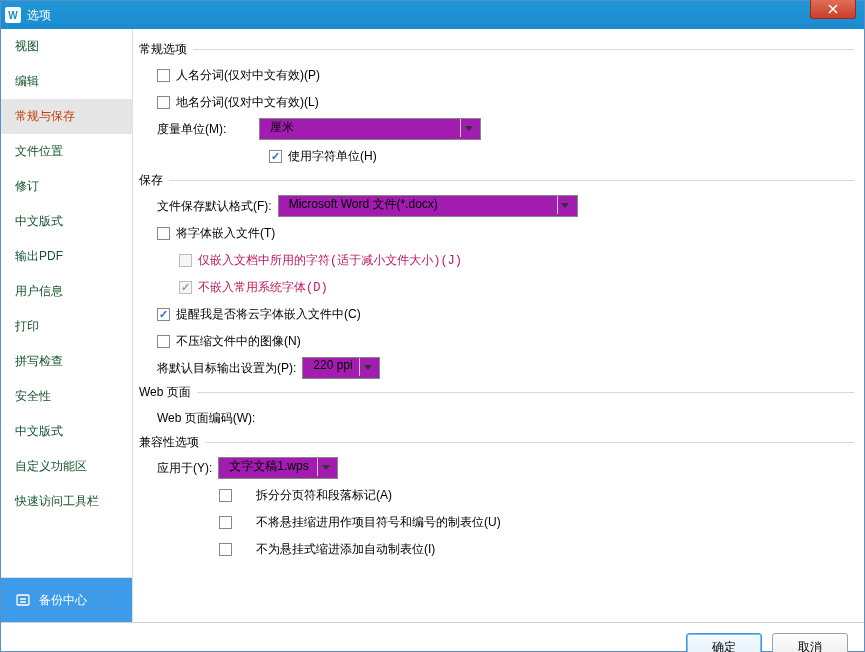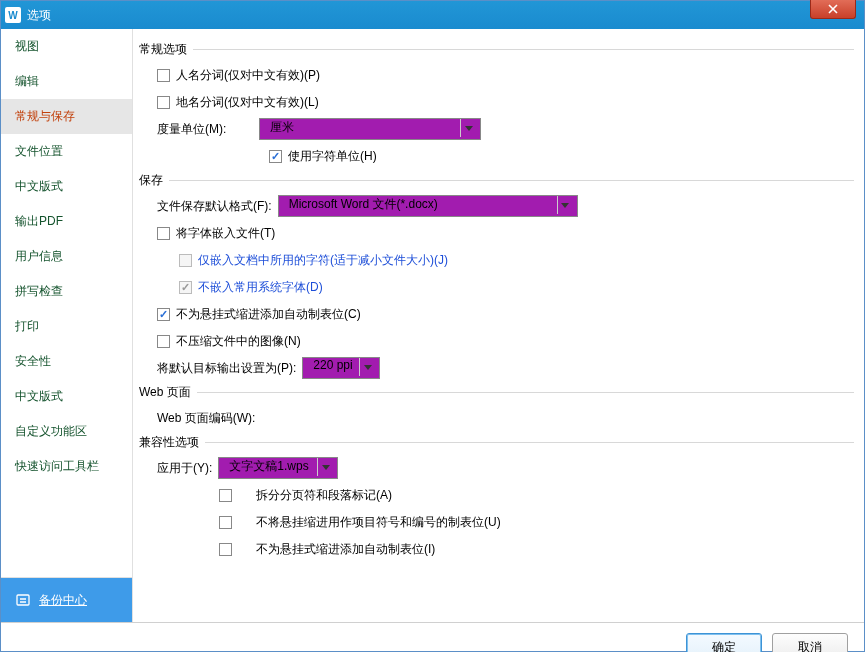--- a/index.html
+++ b/index.html
@@ -7,36 +7,36 @@
 .window { width: 865px; height: 652px; position: relative; border: 1px solid #5b8fc7; background: #fff; }
 .titlebar { height: 28px; background: linear-gradient(#2196d6, #1a8bcf); display: flex; align-items: center; padding: 0 4px; position: relative; }
 .titlebar .app-icon { width: 16px; height: 16px; background: #fff; color: #1a8bcf; display: flex; align-items: center; justify-content: center; font-size: 10px; font-weight: bold; border-radius: 2px; margin-right: 6px; }
 .titlebar .title { color: #fff; font-size: 12px; }
 .titlebar .close-btn { position: absolute; right: 8px; top: -2px; width: 46px; height: 20px; background: linear-gradient(#e36f5a, #c8402a); border: 1px solid #9b2a19; border-top: none; border-radius: 0 0 3px 3px; display: flex; align-items: center; justify-content: center; color: #fff; cursor: pointer; }
 .body { display: flex; height: 594px; border-bottom: 1px solid #d0d0d0; }
 .sidebar { width: 132px; border-right: 1px solid #e0e0e0; display: flex; flex-direction: column; }
 .sidebar .items { flex: 1; overflow: auto; border-bottom: 1px solid #e0e0e0; }
 .sidebar .item { padding: 9px 14px; cursor: pointer; color: #14532d; }
 .sidebar .item.active { background: #e6e6e6; color: #c2410c; }
-.sidebar .backup { height: 44px; background: #3e9be9; color: #fff; display: flex; align-items: center; padding: 0 14px; cursor: pointer; gap: 8px; text-decoration: underline; }
+.sidebar .backup { height: 44px; background: #3e9be9; color: #fff; display: flex; align-items: center; padding: 0 14px; cursor: pointer; gap: 8px; }
 .content { flex: 1; position: relative; }
 .scroll { position: absolute; inset: 0; overflow-y: scroll; padding: 8px 10px 8px 6px; }
 .section-head { display: flex; align-items: center; margin: 4px 0 6px 0; text-align: right; }
 .section-head .label { white-space: nowrap; padding-right: 6px; }
 .section-head .line { flex: 1; height: 1px; background: #d8d8d8; }
 .row { display: flex; align-items: center; margin: 5px 0 5px 18px; gap: 6px; min-height: 22px; }
 .row.indent { margin-left: 40px; }
 .row.indent2 { margin-left: 80px; gap: 24px; }
 .sel { background: #a21caf; border: 1px solid #888; height: 22px; display: flex; align-items: flex-start; justify-content: space-between; padding: 0 4px 0 10px; position: relative; }
 .sel .arrow { width: 16px; height: 18px; display: flex; align-items: center; justify-content: center; border-left: 1px solid #ccc; margin-left: 4px; }
 .chk { width: 13px; height: 13px; border: 1px solid #888; background: #fff; display: inline-flex; align-items: center; justify-content: center; flex-shrink: 0; }
 .chk.checked::after { content: "✓"; color: #2a6fd6; font-size: 11px; font-weight: bold; line-height: 1; }
 .chk.checked.disabled::after { color: #999; }
 .chk.disabled { border-color: #bbb; background: #f5f5f5; }
-.disabled-text { color: #1d4ed8; }
+.disabled-text { color: #be185d; font-family: Liberation Mono, monospace; }
 .lbl { white-space: nowrap; }
 .footer { height: 48px; display: flex; align-items: center; justify-content: flex-end; padding: 0 16px; gap: 10px; }
 .btn { min-width: 76px; height: 28px; border: 1px solid #a0a0a0; background: linear-gradient(#fdfdfd,#ececec); border-radius: 3px; display: flex; align-items: center; justify-content: center; cursor: pointer; }
 .btn.primary { border: 1px solid #3d93d6; box-shadow: 0 0 0 1px #7fc0ee inset; background: linear-gradient(#f4faff,#e4f1fb); }
 
 .scroll::-webkit-scrollbar { width: 17px; }
 .scroll::-webkit-scrollbar-track { background: #f0f0f0; border-left: 1px solid #e0e0e0; }
 .scroll::-webkit-scrollbar-thumb { background: #cdcdcd; border: 1px solid #b5b5b5; }
 .scroll::-webkit-scrollbar-button { height: 17px; background: #f0f0f0; border: 1px solid #d0d0d0; }
 svg { display: block; }
@@ -56,25 +56,26 @@
     </div>
   </div>
 
   <div class="body">
     <div class="sidebar">
       <div class="items">
         <div class="item">视图</div>
         <div class="item">编辑</div>
         <div class="item active">常规与保存</div>
         <div class="item">文件位置</div>
+        <div class="item">修订</div>
         <div class="item">中文版式</div>
         <div class="item">输出PDF</div>
         <div class="item">用户信息</div>
+        <div class="item">打印</div>
         <div class="item">拼写检查</div>
-        <div class="item">打印</div>
         <div class="item">安全性</div>
         <div class="item">中文版式</div>
         <div class="item">自定义功能区</div>
         <div class="item">快速访问工具栏</div>
       </div>
       <div class="backup">
         <svg width="16" height="16" viewBox="0 0 16 16">
             <rect x="2" y="3" width="12" height="10" rx="1" fill="none" stroke="#fff" stroke-width="1.3"></rect>
             <path d="M5 7h6M5 10h6" stroke="#fff" stroke-width="1.3"></path>
           </svg>
@@ -135,21 +136,21 @@
         <div class="row indent">
           <span class="chk disabled"></span>
           <span class="lbl disabled-text">仅嵌入文档中所用的字符(适于减小文件大小)(J)</span>
         </div>
         <div class="row indent">
           <span class="chk checked disabled"></span>
           <span class="lbl disabled-text">不嵌入常用系统字体(D)</span>
         </div>
         <div class="row">
           <span class="chk checked"></span>
-          <span class="lbl">不为悬挂式缩进添加自动制表位(C)</span>
+          <span class="lbl">提醒我是否将云字体嵌入文件中(C)</span>
         </div>
         <div class="row">
           <span class="chk"></span>
           <span class="lbl">不压缩文件中的图像(N)</span>
         </div>
         <div class="row">
           <span class="lbl">将默认目标输出设置为(P):</span>
           <div class="sel" style="width:78px">
             <span>220 ppi</span>
             <span class="arrow">

